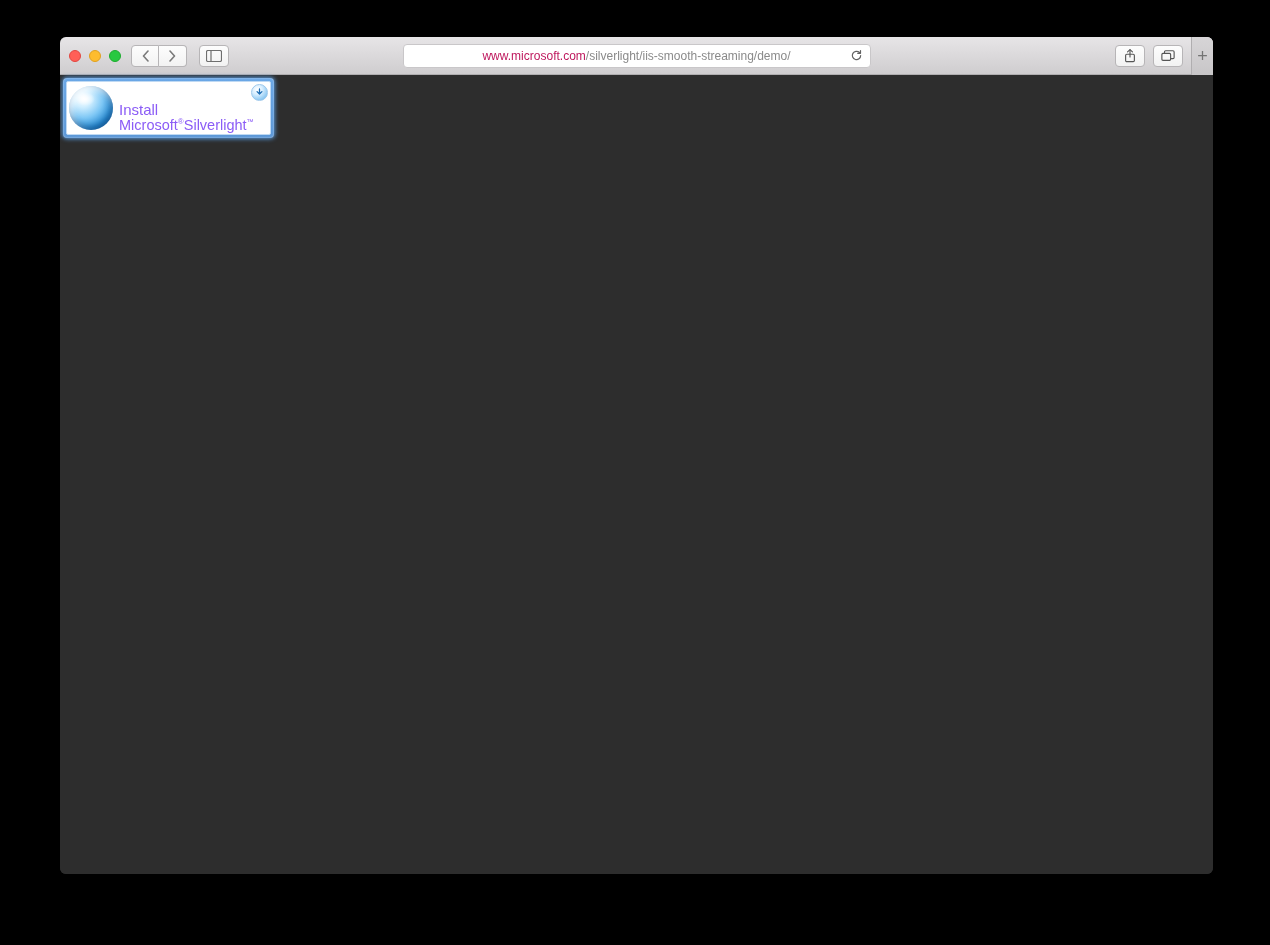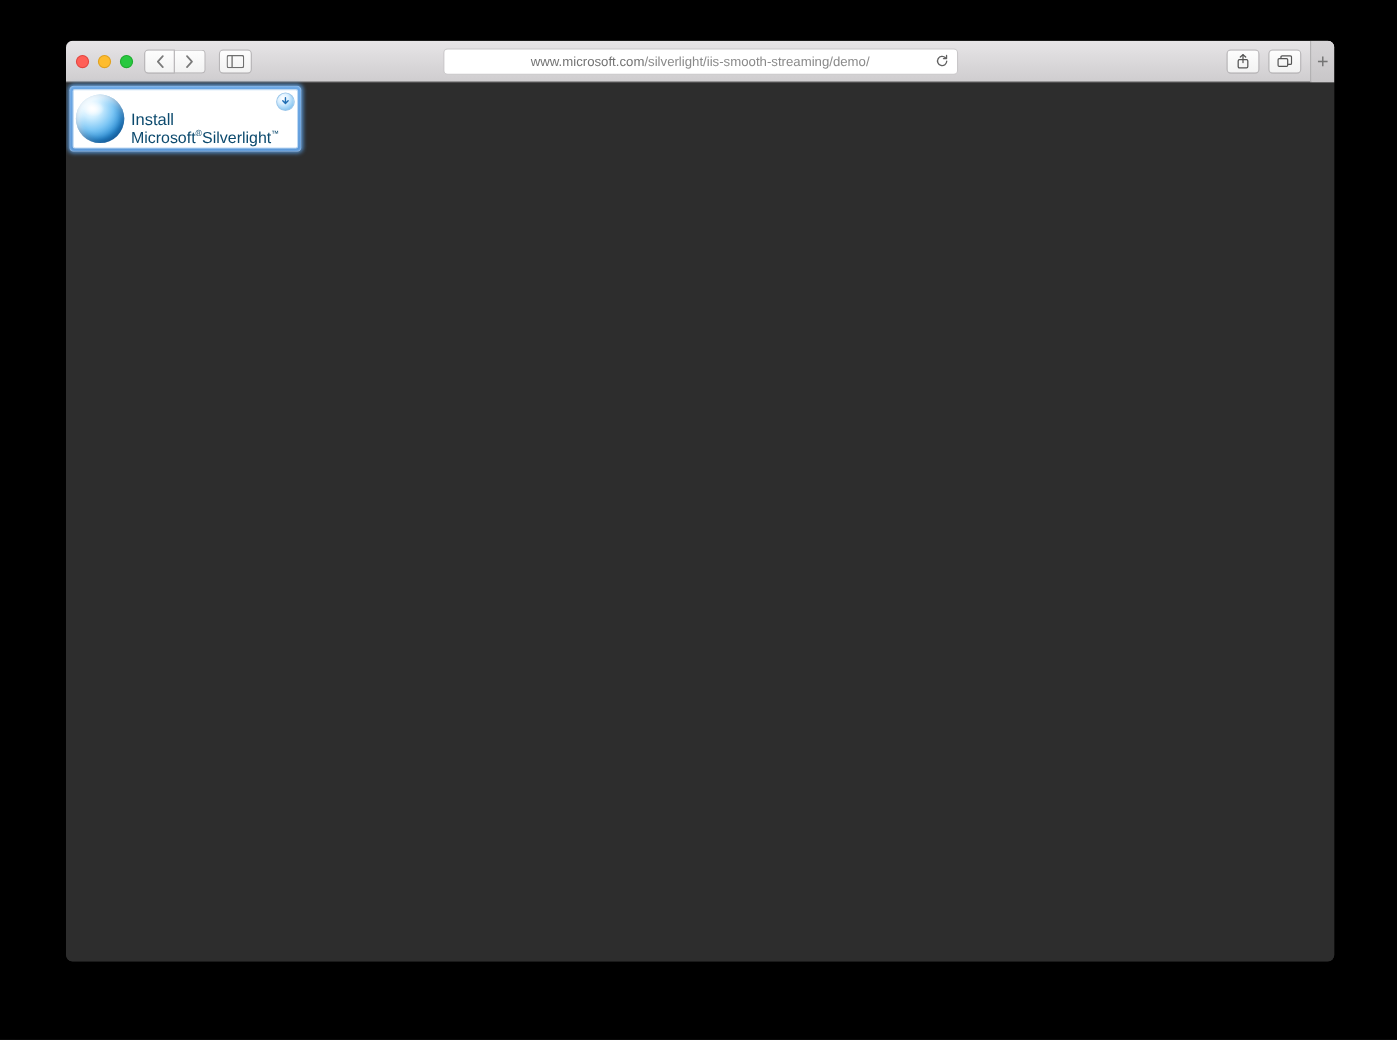--- a/index.html
+++ b/index.html
@@ -66,21 +66,21 @@
     position:absolute;
     left:50%;
     transform:translateX(-50%);
     width:468px;height:24px;
     background:#fff;
     border:1px solid #c9c7c9;border-radius:4px;
     display:flex;align-items:center;justify-content:center;
     font-size:12px;color:#8a8a8a;
     padding:0 30px;
   }
-  .address-bar .url-dark{color:#737373;}
+  .address-bar .url-dark{color:#be185d;}
   .reload{
     position:absolute;right:5px;top:50%;transform:translateY(-50%);
     width:16px;height:16px;color:#616161;
     display:flex;align-items:center;justify-content:center;
   }
   .reload svg{width:13px;height:13px;}
 
   
   .right-group{position:absolute;right:8px;display:flex;align-items:center;gap:8px;}
   .toolbar-btn{
@@ -137,21 +137,21 @@
   .sl-dl{
     position:absolute;top:2px;right:2px;
     width:17px;height:17px;border-radius:50%;
     background:radial-gradient(circle at 35% 30%,#fff,#d9efff 35%,#8cc8f2 75%,#4b9ad6 100%);
     border:1px solid #9cc7ea;
     display:flex;align-items:center;justify-content:center;
   }
   .sl-dl svg{width:9px;height:9px;display:block;}
   .sl-text{
     line-height:1.08;
-    color:#0c4a6e;
+    color:#8b5cf6;
     font-size:15px;
     font-weight:400;
     margin-top:20px;
   }
   .sl-text .line1{font-size:15px;}
   .sl-text .line2{font-size:14.5px;white-space:nowrap;}
   .sup{font-size:8px;vertical-align:super;}
   .tm{font-size:7px;vertical-align:super;}
 
   

